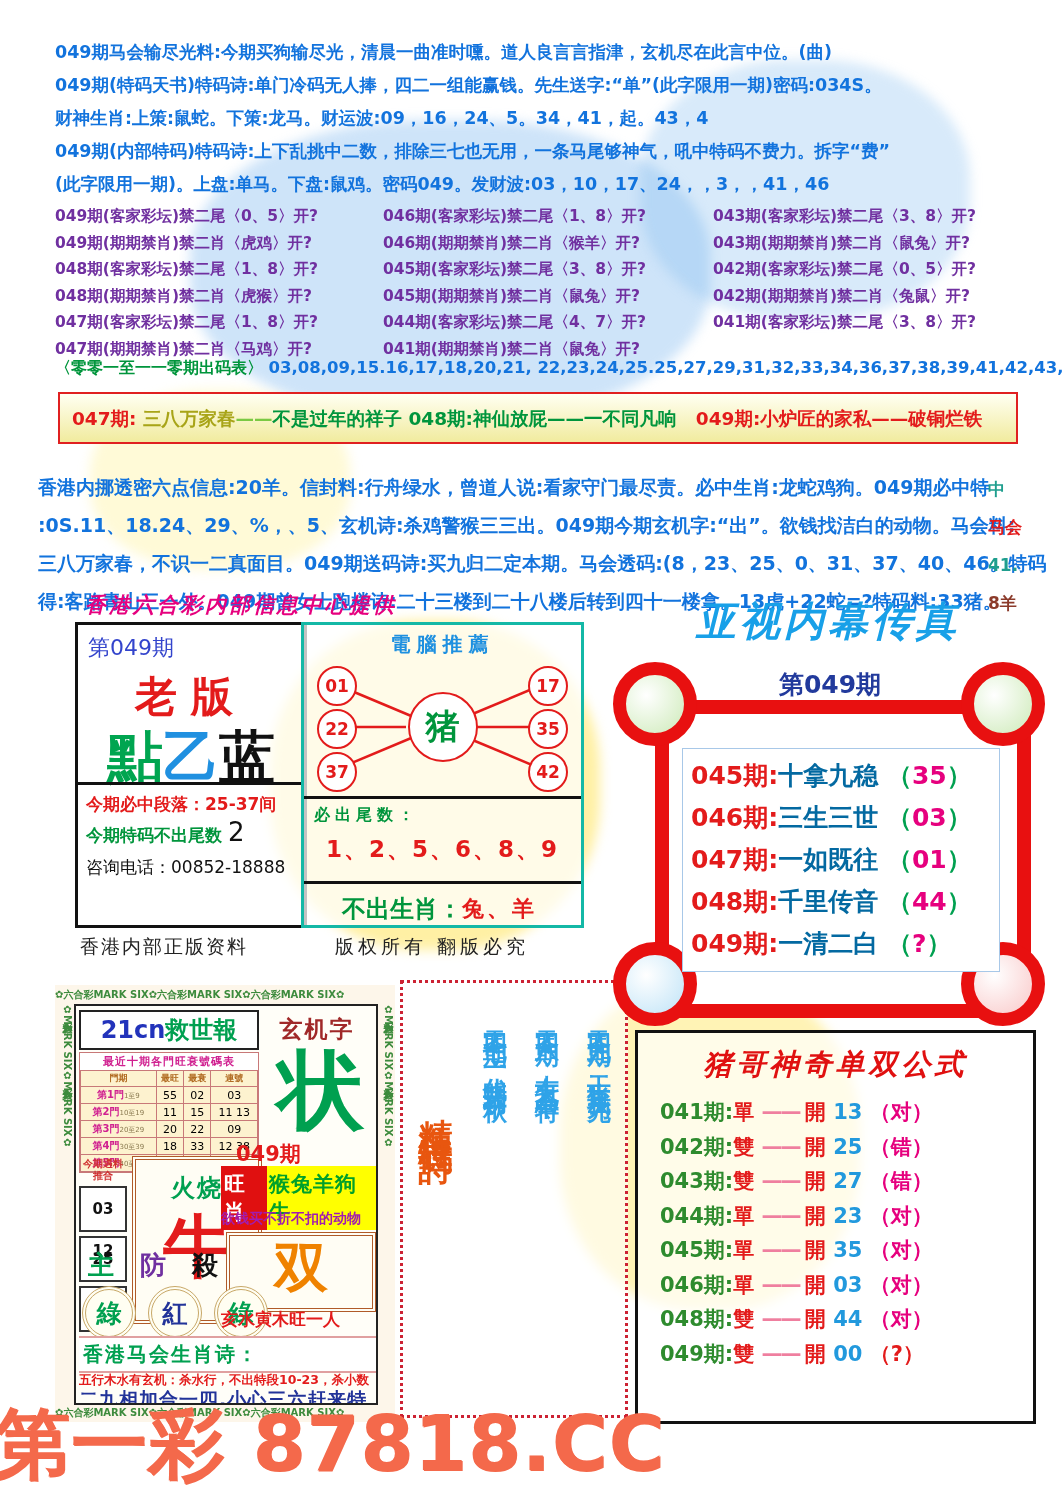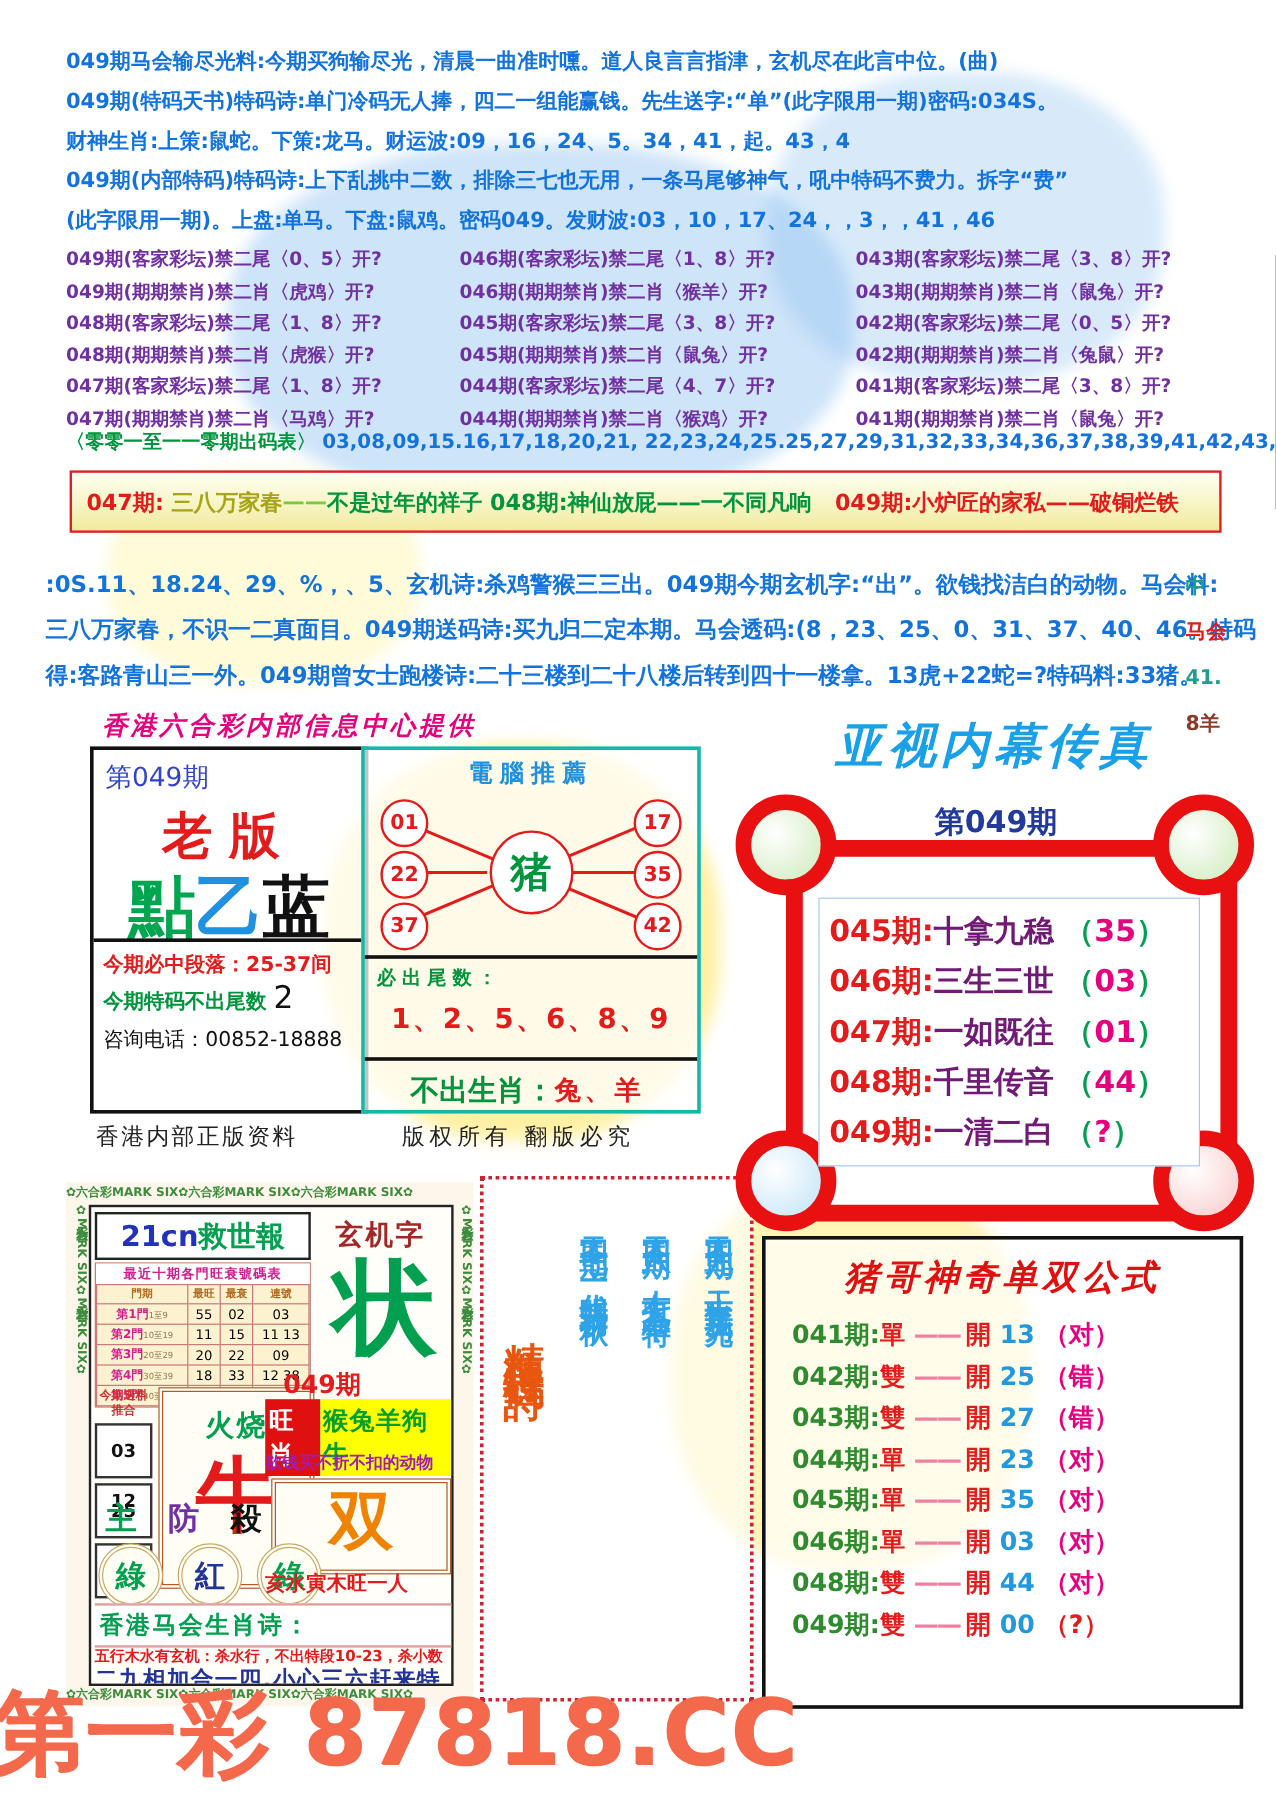--- a/index.html
+++ b/index.html
@@ -79,21 +79,21 @@
              font-family:"DejaVu Serif","Liberation Serif",serif;letter-spacing:4px;}
   .fax-issue{position:absolute;left:660px;top:668px;width:340px;text-align:center;color:#223a9c;
              font-size:25px;font-weight:bold;z-index:4;}
   .fax-frame{position:absolute;left:655px;top:700px;width:348px;height:290px;
              border:14px solid #e81010;border-radius:24px;background:#fff;z-index:2;}
   .fax-corner{position:absolute;width:84px;height:84px;border-radius:50%;border:13px solid #e81010;
               z-index:3;box-sizing:border-box;}
   .fax-rows{position:absolute;left:682px;top:748px;width:300px;border:1px solid #a8c8e8;
             padding:6px 8px;z-index:4;background:#fff;font-weight:bold;font-size:25px;
             line-height:42px;white-space:nowrap;}
-  .fx-issue{color:#e31b1b;} .fx-phrase{color:#701a75;} .fx-paren{color:#00a050;}
+  .fx-issue{color:#e31b1b;} .fx-phrase{color:#0369a1;} .fx-paren{color:#00a050;}
   .fx-num{color:#e6007e;}
   
   .box21{position:absolute;left:55px;top:985px;width:340px;height:437px;background:#fdf6ea;}
   .ms-strip{position:absolute;color:#3d8b3d;font-size:10px;font-weight:bold;overflow:hidden;
             white-space:nowrap;}
   .ms-h{left:0;width:340px;height:19px;line-height:19px;}
   .ms-top{top:0;} .ms-bottom{bottom:0;}
   .ms-v{top:19px;height:399px;width:19px;writing-mode:vertical-rl;text-orientation:mixed;}
   .ms-left{left:0;} .ms-right{right:0;}
   .box21-inner{position:absolute;left:19px;top:19px;width:300px;height:397px;border:2px solid #222;
@@ -198,32 +198,32 @@
       <div>048期(客家彩坛)禁二尾〈1、8〉开?</div>
       <div>045期(客家彩坛)禁二尾〈3、8〉开?</div>
       <div>042期(客家彩坛)禁二尾〈0、5〉开?</div>
       <div>048期(期期禁肖)禁二肖〈虎猴〉开?</div>
       <div>045期(期期禁肖)禁二肖〈鼠兔〉开?</div>
       <div>042期(期期禁肖)禁二肖〈兔鼠〉开?</div>
       <div>047期(客家彩坛)禁二尾〈1、8〉开?</div>
       <div>044期(客家彩坛)禁二尾〈4、7〉开?</div>
       <div>041期(客家彩坛)禁二尾〈3、8〉开?</div>
       <div>047期(期期禁肖)禁二肖〈马鸡〉开?</div>
-      <div>044期(期期禁肖)禁二肖〈猴鸡〉开?</div>
       <div>041期(期期禁肖)禁二肖〈鼠兔〉开?</div>
     </div>
 
   <div class="chuma">
     <span class="chuma-label">〈零零一至一一零期出码表〉</span>
     <span class="chuma-nums">03,08,09,15.16,17,18,20,21, 22,23,24,25.25,27,29,31,32,33,34,36,37,38,39,41,42,43, 46</span>
   </div>
 
   <div class="riddle-box" id="riddleBox"><span class="seg-r">047期: </span><span class="seg-o">三八万家春</span><span class="seg-lg">——</span><span class="seg-g">不是过年的祥子 </span><span class="seg-g">048期:神仙放屁——一不同凡响</span><span class="seg-r">   049期:小炉匠的家私——破铜烂铁</span></div>
 
   <div class="para" id="paraLines">
+      <div>香港内挪透密六点信息:20羊。信封料:行舟绿水，曾道人说:看家守门最尽责。必中生肖:龙蛇鸡狗。049期必中特</div>
       <div>:0S.11、18.24、29、%，、5、玄机诗:杀鸡警猴三三出。049期今期玄机字:“出”。欲钱找洁白的动物。马会料:</div>
       <div>三八万家春，不识一二真面目。049期送码诗:买九归二定本期。马会透码:(8，23、25、0、31、37、40、46。特码</div>
       <div>得:客路青山三一外。049期曾女士跑楼诗:二十三楼到二十八楼后转到四十一楼拿。13虎+22蛇=?特码料:33猪。</div>
     </div>
   <div class="margin-col" id="marginCol">
       <div class="seg-t">中</div>
       <div class="seg-r">马会</div>
       <div class="seg-t">41.</div>
       <div class="seg-dr">8羊</div>
     </div>

